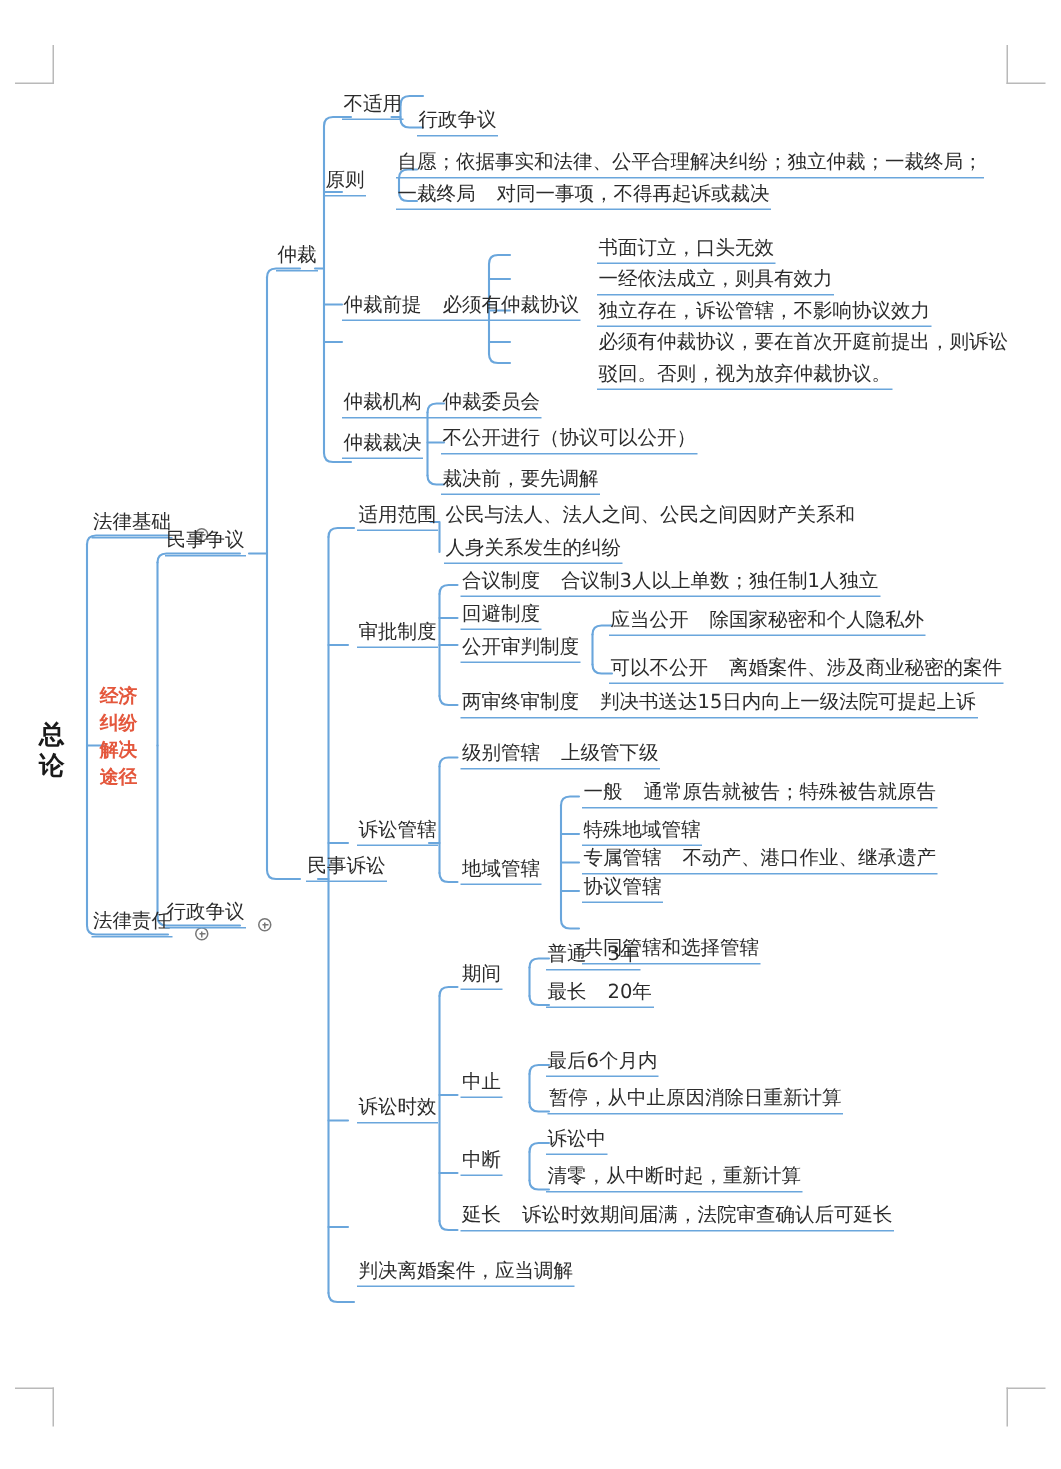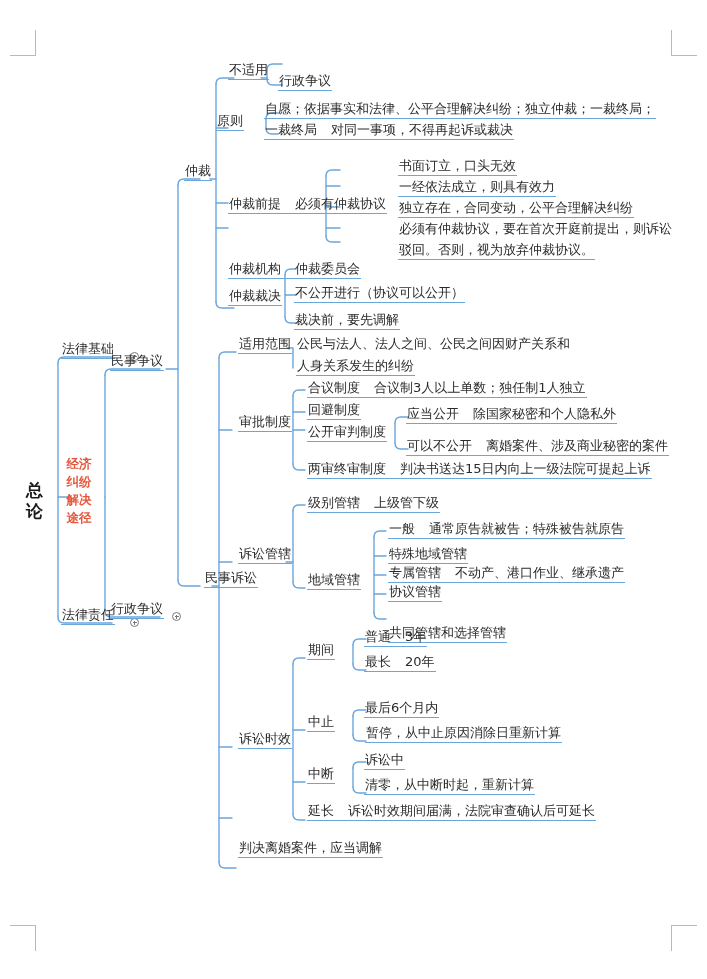--- a/index.html
+++ b/index.html
@@ -242,21 +242,21 @@
   <div class="node" style="left:228px;top:196px;">
     <span>仲裁前提</span><span class="gap"></span><span>必须有仲裁协议</span>
   </div>
   <div class="node" style="left:398px;top:158px;">
     <span>书面订立，口头无效</span>
   </div>
   <div class="node" style="left:398px;top:179px;">
     <span>一经依法成立，则具有效力</span>
   </div>
   <div class="node" style="left:398px;top:200px;">
-    <span>独立存在，合同变动，公平合理解决纠纷</span>
+    <span>独立存在，诉讼管辖，不影响协议效力</span>
   </div>
   <div class="node nb" style="left:398px;top:221px;">
     <span>必须有仲裁协议，要在首次开庭前提出，则诉讼</span>
   </div>
   <div class="node" style="left:398px;top:242px;">
     <span>驳回。否则，视为放弃仲裁协议。</span>
   </div>
 
   <div class="node" style="left:228px;top:221px;margin-top:40px;">
     <span>仲裁机构</span><span class="gap"></span><span>仲裁委员会</span>

